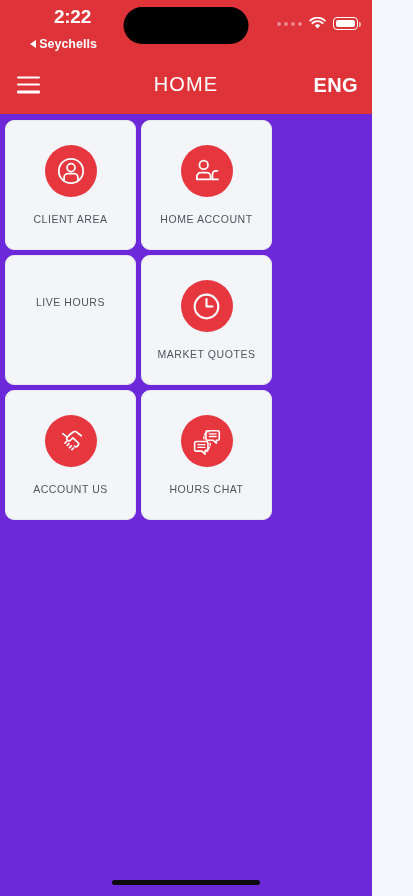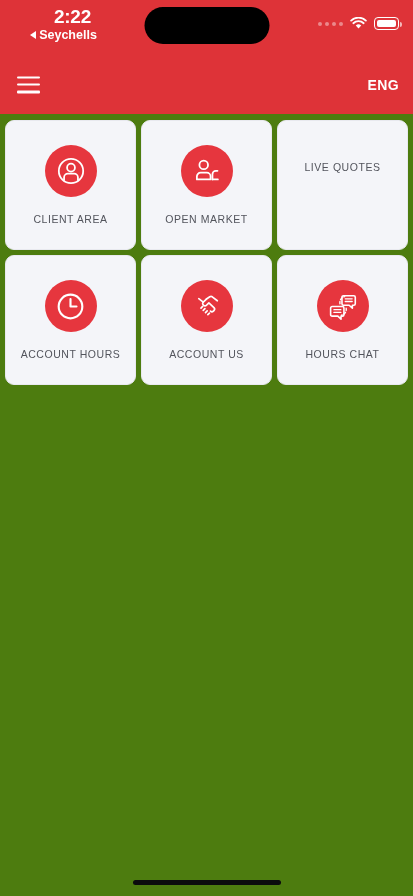--- a/index.html
+++ b/index.html
@@ -2,21 +2,21 @@
 <html><head>
 <meta charset="utf-8">
 <style>
   * { margin:0; padding:0; box-sizing:border-box; }
   html,body {
     width:413px; height:896px;
     overflow:hidden;
     font-family:"Liberation Sans", sans-serif;
     background:#F6F7FC;
   }
-  .phone { position:relative; width:413px; height:896px; background:#4d7c0f; }
+  .phone { position:relative; width:372px; height:896px; background:#6d28d9; }
 
   
   .statusbar {
     position:relative;
     height:55px;
     background:#DE3338;
     width:100%;
   }
   .carrier-block {
     position:absolute;
@@ -29,21 +29,21 @@
     font-size:19px;
     font-weight:bold;
     letter-spacing:-0.3px;
     line-height:21px;
   }
   .carrier-row {
     display:flex;
     align-items:center;
     justify-content:center;
     gap:3px;
-    margin-top:1px;
+    margin-top:10px;
     padding-right:18px;
   }
   .back-caret {
     width:0;height:0;
     border-top:4px solid transparent;
     border-bottom:4px solid transparent;
     border-right:6px solid #ffffff;
     display:inline-block;
   }
   .carrier-name { font-size:12.5px; font-weight:bold; line-height:14px; }
@@ -110,32 +110,31 @@
     width:100%;
     text-align:center;
     color:#fff;
     font-size:20px;
     letter-spacing:1.1px;
     font-weight:400;
   }
   .lang-btn {
     position:absolute; right:14px; top:50%;
     transform:translateY(-50%);
-    color:#fff; font-size:14px; font-weight:bold;
+    color:#fff; font-size:20px; font-weight:bold;
     letter-spacing:0.4px;
     cursor:pointer;
   }
 
   
   .grid {
     padding:6px 5px 0 5px;
     display:flex;
     flex-wrap:wrap;
     gap:5px;
-    justify-content:flex-end;
   }
   .tile {
     width:131px;
     height:130px;
     background:#F4F5F9;
     border:1px solid #E8E9EF;
     border-radius:9px;
     display:flex;
     flex-direction:column;
     align-items:center;
@@ -205,20 +204,21 @@
         </span>
     </div>
   </div>
 
   <div class="navbar">
     <div class="hamburger">
       <span></span>
         <span></span>
         <span></span>
     </div>
+    <div class="nav-title">HOME</div>
     <div class="lang-btn">ENG</div>
   </div>
 
   <div class="grid">
 
     <div class="tile">
       <div class="tile-icon">
         <svg width="30" height="30" viewBox="0 0 32 32">
           <circle cx="16" cy="16" r="13" fill="none" stroke="#fff" stroke-width="1.9"></circle>
           <circle cx="16" cy="12.4" r="4.2" fill="none" stroke="#fff" stroke-width="1.9"></circle>
@@ -230,37 +230,37 @@
 
     <div class="tile">
       <div class="tile-icon">
         <svg width="30" height="30" viewBox="0 0 32 32">
           <circle cx="12.5" cy="9.5" r="4.6" fill="none" stroke="#fff" stroke-width="1.9"></circle>
           <path d="M5.2 25 v-3.2 a4 4 0 0 1 4-4 h6.6 a4 4 0 0 1 4 4 V25 Z" fill="none" stroke="#fff" stroke-width="1.9" stroke-linejoin="round"></path>
           <path d="M21.8 25 v-5.6 a3.6 3.6 0 0 1 3.6-3.6 h1.8" fill="none" stroke="#fff" stroke-width="1.9" stroke-linecap="round" stroke-linejoin="round"></path>
           <path d="M22 25 h5.6" fill="none" stroke="#fff" stroke-width="1.9" stroke-linecap="round"></path>
         </svg>
       </div>
-      <div class="tile-label">OPEN MARKET</div>
-    </div>
-
-
-
-    <div class="tile">
-      <div class="tile-label">LIVE QUOTES</div>
+      <div class="tile-label">HOME ACCOUNT</div>
+    </div>
+
+
+
+    <div class="tile">
+      <div class="tile-label">LIVE HOURS</div>
     </div>
 
     <div class="tile">
       <div class="tile-icon">
         <svg width="31" height="31" viewBox="0 0 32 32">
           <circle cx="16" cy="16" r="12.2" fill="none" stroke="#fff" stroke-width="2.2"></circle>
           <path d="M16 8.4 V16 h6.2" fill="none" stroke="#fff" stroke-width="2.2" stroke-linecap="round" stroke-linejoin="round"></path>
         </svg>
       </div>
-      <div class="tile-label">ACCOUNT HOURS</div>
+      <div class="tile-label">MARKET QUOTES</div>
     </div>
 
     <div class="tile">
       <div class="tile-icon">
         <svg width="30" height="30" viewBox="0 0 32 32">
           <path d="M15.4 8.6 L12 11.8 a2.1 2.1 0 0 0 0 3 l0.4 0.4 a2.1 2.1 0 0 0 3 0 L18 12.6 l5.4 5.2 a2.2 2.2 0 0 1 0 3.1 l-0.6 0.6 a2.2 2.2 0 0 1-3.1 0" fill="none" stroke="#fff" stroke-width="1.8" stroke-linecap="round" stroke-linejoin="round"></path>
           <path d="M15.4 8.6 L19 6.2 a2.4 2.4 0 0 1 2.6 0 L27 10.4" fill="none" stroke="#fff" stroke-width="1.8" stroke-linecap="round" stroke-linejoin="round"></path>
           <path d="M12 11.8 L7.2 8.2" fill="none" stroke="#fff" stroke-width="1.8" stroke-linecap="round"></path>
           <path d="M9.6 18.2 l1.8-1.8 M12 20.6 l1.8-1.8 M14.4 23 l1.8-1.8 M16.9 25.2 l1.7-1.7" fill="none" stroke="#fff" stroke-width="1.8" stroke-linecap="round"></path>
         </svg>

